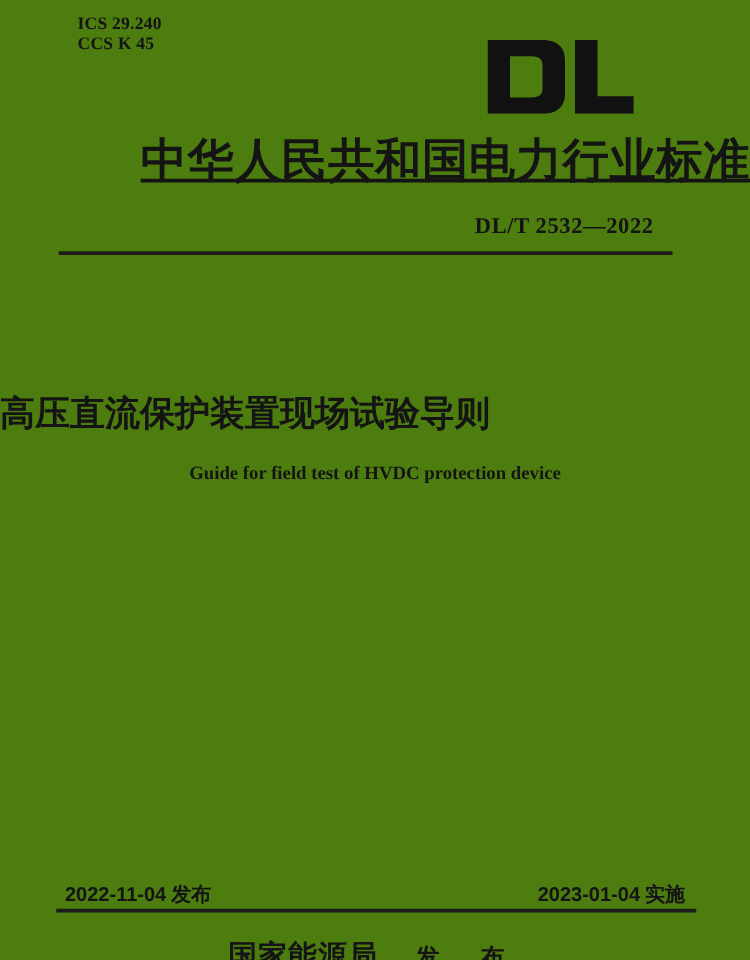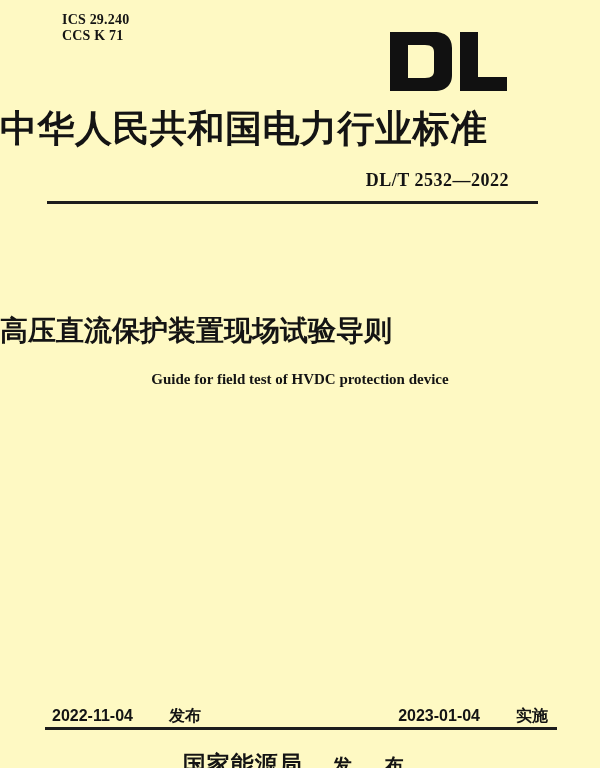--- a/index.html
+++ b/index.html
@@ -1,20 +1,20 @@
 <!DOCTYPE html>
 <html><head>
 <meta charset="utf-8">
 <style>
   html, body { margin: 0; padding: 0; }
   .page {
     position: relative;
     width: 600px;
     height: 768px;
-    background: #fef9c3;
+    background: #4d7c0f;
     color: #141414;
     overflow: hidden;
     font-family: "Liberation Serif", "DejaVu Serif", serif;
   }
 
   
   .ics-block {
     position: absolute;
     left: 62px;
     top: 12px;
@@ -33,33 +33,34 @@
     height: 59px;
   }
   .dl-logo svg { display: block; width: 100%; height: 100%; }
 
   
   .org-line {
     position: absolute;
     top: 104px;
     left: 0;
     width: 100%;
-    text-align: left;
+    text-align: right;
     font-size: 37px;
     font-weight: bold;
     white-space: nowrap;
     letter-spacing: 0.5px;
     font-family: "Liberation Serif", "DejaVu Serif", serif;
+    text-decoration: underline;
   }
 
   
   .std-number {
     position: absolute;
     top: 170px;
-    right: 91px;
+    right: 77px;
     font-size: 18px;
     font-weight: bold;
     letter-spacing: 0.5px;
     font-family: "Liberation Serif", "DejaVu Serif", serif;
   }
 
   .rule { position: absolute; background: #1d1d1d; }
   .rule-top { top: 201px; left: 47px; width: 491px; height: 3px; }
   .rule-bottom { top: 727px; left: 45px; width: 512px; height: 3px; }
 
@@ -92,21 +93,21 @@
     position: absolute;
     top: 706px;
     left: 52px;
     right: 52px;
     display: flex;
     justify-content: space-between;
     font-size: 16px;
     font-weight: bold;
     font-family: "Liberation Sans", "DejaVu Sans", sans-serif;
   }
-  .date-group { display: inline-flex; align-items: baseline; gap: 32px; }
+  .date-group { display: inline-flex; align-items: baseline; }
   .date-group .date-label { margin-left: 4px; }
 
   
   .publisher-row {
     position: absolute;
     top: 749px;
     left: 0;
     width: 100%;
     text-align: center;
     font-weight: bold;
@@ -120,21 +121,21 @@
     letter-spacing: 14px;
   }
 </style>
 </head>
 <body>
 
 <div class="page">
 
   <div class="ics-block">
     <div>ICS 29.240</div>
-    <div>CCS K 71</div>
+    <div>CCS K 45</div>
   </div>
 
   <div class="dl-logo" role="img" aria-label="DL">
     <svg viewBox="0 0 117 59" xmlns="http://www.w3.org/2000/svg">
       <path fill="#111111" fill-rule="evenodd" d="M0,0 H44 C58,0 62,8 62,16 V43 C62,51 58,59 44,59 H0 Z
            M18,13 H35 C42,13 44,16 44,20 V39 C44,43 42,46 35,46 H18 Z"></path>
       <path fill="#111111" d="M70,0 H88 V45 H117 V59 H70 Z"></path>
     </svg>
   </div>
 

